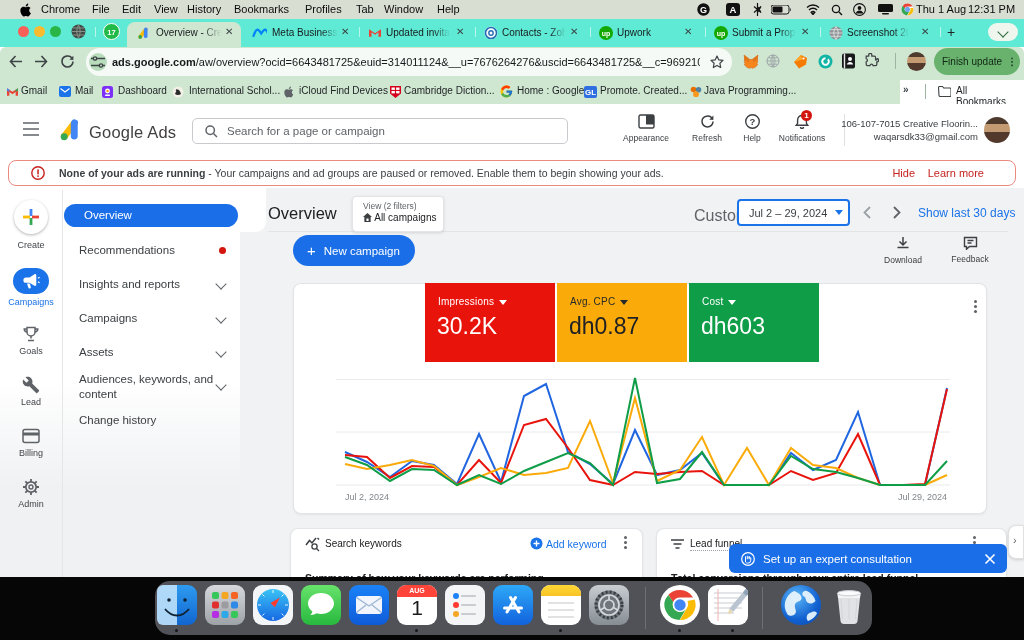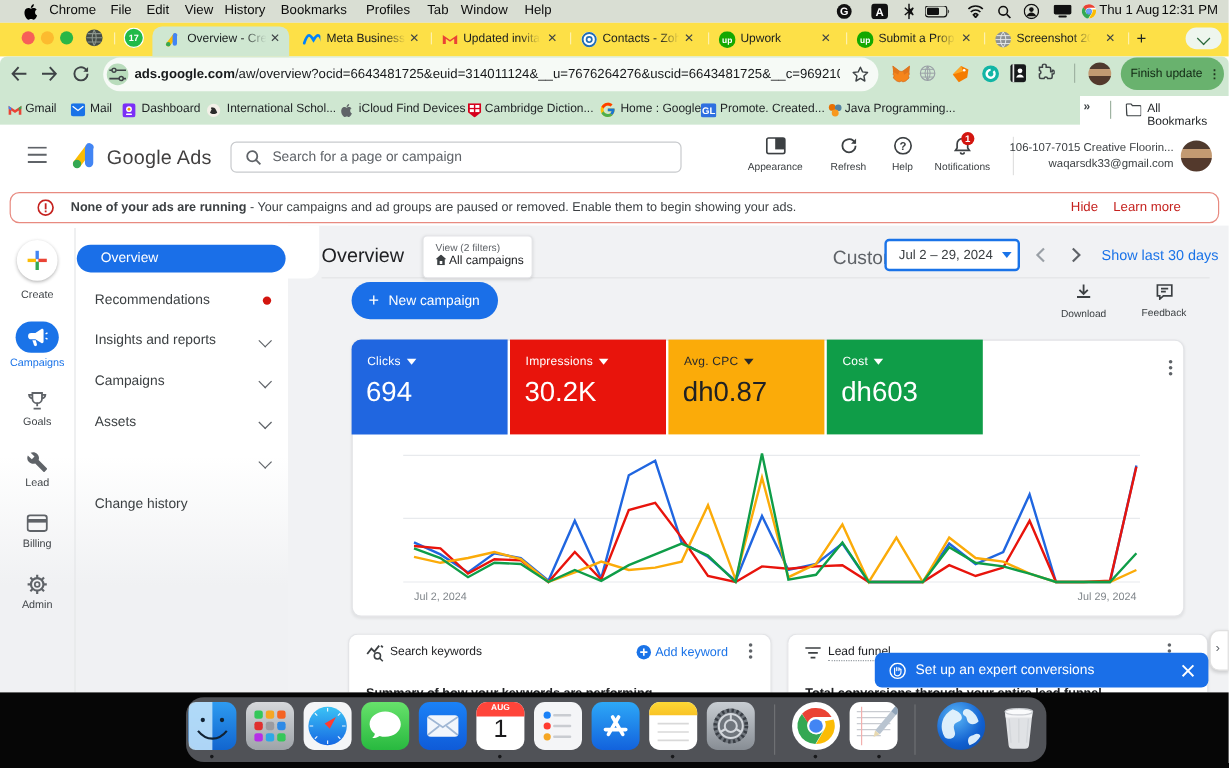--- a/index.html
+++ b/index.html
@@ -3,21 +3,21 @@
 <style>
 *{margin:0;padding:0;box-sizing:border-box}
 html,body{width:1024px;height:640px;overflow:hidden;font-family:"Liberation Sans",sans-serif;background:#fff}
 .a{position:absolute}
 .f{display:flex;align-items:center}
 #screen{position:relative;width:1024px;height:640px;background:#fff}
 
 #menubar{left:0;top:0;width:1024px;height:19px;background:#d9ded3;color:#0b0b0b;font-size:11px;white-space:nowrap}
 #menubar .mi{position:absolute;top:3px}
 
-#tabstrip{left:0;top:19px;width:1024px;height:28px;background:#fde047}
+#tabstrip{left:0;top:19px;width:1024px;height:28px;background:#5eead4}
 .tl{position:absolute;top:7px;width:11px;height:11px;border-radius:50%}
 .tab-x{color:#3c4245;font-size:10px}
 .tsep{position:absolute;top:8px;width:1px;height:10px;background:rgba(255,255,255,.55)}
 .tabtxt{font-size:10px;color:#181c1e;white-space:nowrap;overflow:hidden}
 
 #toolbar{left:0;top:47px;width:1024px;height:33px;background:#cfe7d1;border-radius:6px 6px 0 0}
 #bookmarks{left:0;top:80px;width:900px;height:24px;background:#cfe7d1;font-size:10px;color:#1d2023}
 .bmi{display:inline-block;vertical-align:middle}
 
 #adshead{left:0;top:104px;width:1024px;height:52px;background:#fff}
@@ -398,20 +398,21 @@
 <div class="a" style="left:64px;top:204px;width:174px;height:23px;border-radius:12px;background:#1a6fe8"></div>
 <span class="a" style="left:84px;top:209px;font-size:11.5px;color:#fff">Overview</span>
 <span class="snav" style="left:79px;top:244px">Recommendations</span>
 <div class="a" style="left:219px;top:247px;width:7px;height:7px;border-radius:50%;background:#d3150f"></div>
 <span class="snav" style="left:79px;top:278px">Insights and reports</span>
 <div class="chev" style="left:217px;top:280px"></div>
 <span class="snav" style="left:79px;top:312px">Campaigns</span>
 <div class="chev" style="left:217px;top:314px"></div>
 <span class="snav" style="left:79px;top:346px">Assets</span>
 <div class="chev" style="left:217px;top:348px"></div>
+<span class="snav" style="left:79px;top:372px;width:146px;line-height:15px">Audiences, keywords, and content</span>
 <div class="chev" style="left:217px;top:381px"></div>
 <span class="snav" style="left:79px;top:414px">Change history</span>
 
 <span class="a" style="left:268px;top:204px;font-size:16.5px;color:#202124">Overview</span>
 <div class="a" style="left:352px;top:196px;width:92px;height:36px;background:#fff;border:1px solid #e3e4e7;border-radius:4px;box-shadow:0 1px 3px rgba(0,0,0,.12)">
 <div style="margin:4px 0 0 10px;font-size:8.5px;color:#5f6368">View (2 filters)</div>
 <div style="margin:1px 0 0 10px;font-size:10px;color:#202124"><svg width="9" height="9" viewBox="0 0 10 10" style="vertical-align:-1px">
           <path d="M5 0L0 4.5h1.5V10h7V4.5H10z M3.8 9V6h2.4v3z" fill="#3c4043"></path>
         </svg> All campaigns</div>
 </div>
@@ -438,24 +439,20 @@
       </svg>
 <div class="hlabel" style="margin-top:1px">Download</div></div>
 <div class="hicon" style="left:945px;top:236px;width:50px">
 <svg width="15" height="14" viewBox="0 0 15 14">
         <path d="M1.5 1.5h12v9h-7l-3 2.7v-2.7h-2z" fill="none" stroke="#3c4043" stroke-width="1.4"></path>
         <path d="M4.5 4.5h6M4.5 7h4" stroke="#3c4043" stroke-width="1.3"></path>
       </svg>
 <div class="hlabel" style="margin-top:0">Feedback</div></div>
 
 <div class="card" style="left:293px;top:283px;width:694px;height:231px"></div>
-<div class="blk" style="left:293px;background:#2066e0;border-radius:8px 0 0 0">
-      <div class="lab" style="color:#fff">Clicks<span class="caret"></span></div>
-      <div class="val" style="color:#fff">694</div>
-    </div>
 <div class="blk" style="left:425px;background:#e8140c">
       <div class="lab" style="color:#fff">Impressions<span class="caret"></span></div>
       <div class="val" style="color:#fff">30.2K</div>
     </div>
 <div class="blk" style="left:557px;background:#fbab09">
       <div class="lab" style="color:#27292c">Avg. CPC<span class="caret" style="border-top-color:#27292c"></span></div>
       <div class="val" style="color:#202124">dh0.87</div>
     </div>
 <div class="blk" style="left:689px;background:#0f9d48">
       <div class="lab" style="color:#fff">Cost<span class="caret"></span></div>
@@ -496,21 +493,21 @@
 <span class="a" style="left:671px;top:572px;font-size:10.5px;font-weight:700;color:#202124">Total conversions through your entire lead funnel</span>
 
 <div class="a" style="left:1008px;top:525px;width:16px;height:34px;background:#fff;border:1px solid #e0e0e0;border-radius:8px 0 0 8px;box-shadow:0 1px 3px rgba(0,0,0,.15)"></div>
 <span class="a" style="left:1013px;top:534px;font-size:11px;color:#5f6368">›</span>
 
 <div class="a f" style="left:729px;top:544px;width:278px;height:29px;background:#1a6fe8;border-radius:6px;color:#fff;font-size:11.5px">
 <svg style="margin-left:12px" width="14" height="14" viewBox="0 0 14 14">
         <circle cx="7" cy="7" r="6.3" fill="none" stroke="#fff" stroke-width="1.2"></circle>
         <path d="M4.5 7.2V4.8M6.3 6.8V4.2M8.1 6.8V4.5M8.1 6V5l1.7.9v2.3a3 3 0 01-3 3 3 3 0 01-2.3-1.2L4.5 7.2" stroke="#fff" stroke-width="1" fill="none" stroke-linecap="round"></path>
       </svg>
-<span style="margin-left:8px">Set up an expert conversions</span>
+<span style="margin-left:8px">Set up an expert consultation</span>
 <svg style="position:absolute;right:11px" width="12" height="12" viewBox="0 0 12 12">
         <path d="M1.5 1.5l9 9M10.5 1.5l-9 9" stroke="#fff" stroke-width="1.6"></path>
       </svg>
 </div>
 
 <div class="a" id="dockstrip"></div>
 <div class="a" id="dock"></div>
 <div class="dicon" style="left:157px;background:linear-gradient(#2e9bf0,#1165cf)">
 <svg width="40" height="40" viewBox="0 0 40 40">
         <path d="M20 0H6a6 6 0 00-6 6v28a6 6 0 006 6h14z" fill="#bfe1fa" opacity=".9"></path>

